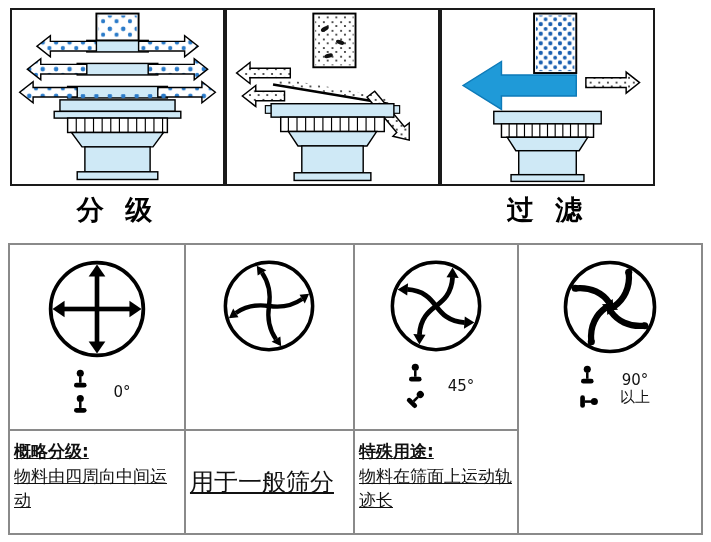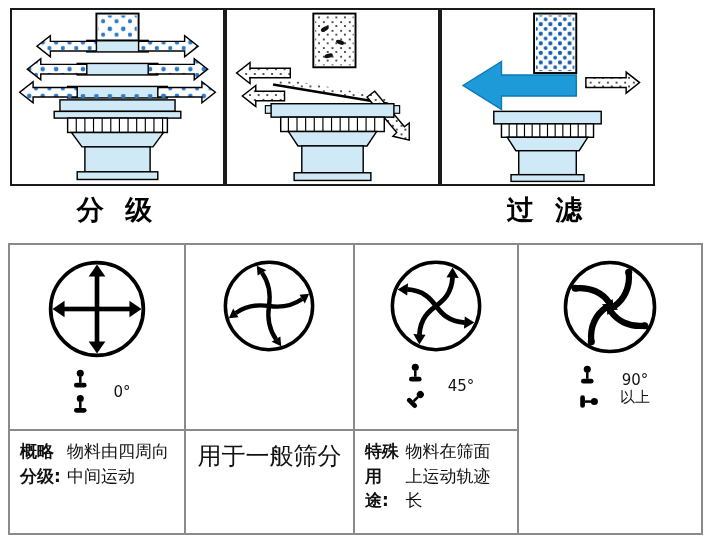--- a/index.html
+++ b/index.html
@@ -11,21 +11,21 @@
              display:flex;align-items:center;justify-content:center;}
   .panel-label{text-align:center;font-size:27px;font-weight:bold;letter-spacing:6px;margin-top:6px;color:#000;}
   .mtable{position:absolute;left:8px;top:243px;width:695px;height:292px;box-sizing:border-box;
           border:2px solid #8a8a8a;display:grid;grid-template-columns:177fr 170fr 165fr 183fr;
           grid-template-rows:1fr 104px;background:#fff;}
   .mcell{border-right:2px solid #8a8a8a;display:flex;flex-direction:column;align-items:center;padding-top:13px;box-sizing:border-box;}
   .mcell.last,.dcell.last{border-right:none;text-align:center;}
   .dumb-row{display:flex;align-items:center;gap:6px;margin-top:2px;}
   .angle{font-size:15px;color:#111;line-height:1.15;}
   .dcell{border-right:2px solid #8a8a8a;border-top:2px solid #8a8a8a;box-sizing:border-box;
-         padding:8px 10px;font-size:17px;line-height:1.45;display:flex;flex-direction:row;justify-content:flex-start;}
+         padding:8px 4px;font-size:17px;line-height:1.45;display:flex;flex-direction:column;justify-content:flex-start;text-decoration:underline;}
   .dcell.center{justify-content:center;font-size:24px;}
   .d-title{font-weight:bold;}
   svg{display:block;}
 </style>
 </head>
 <body>
 
 <div class="page">
 
   <div class="top-row">

